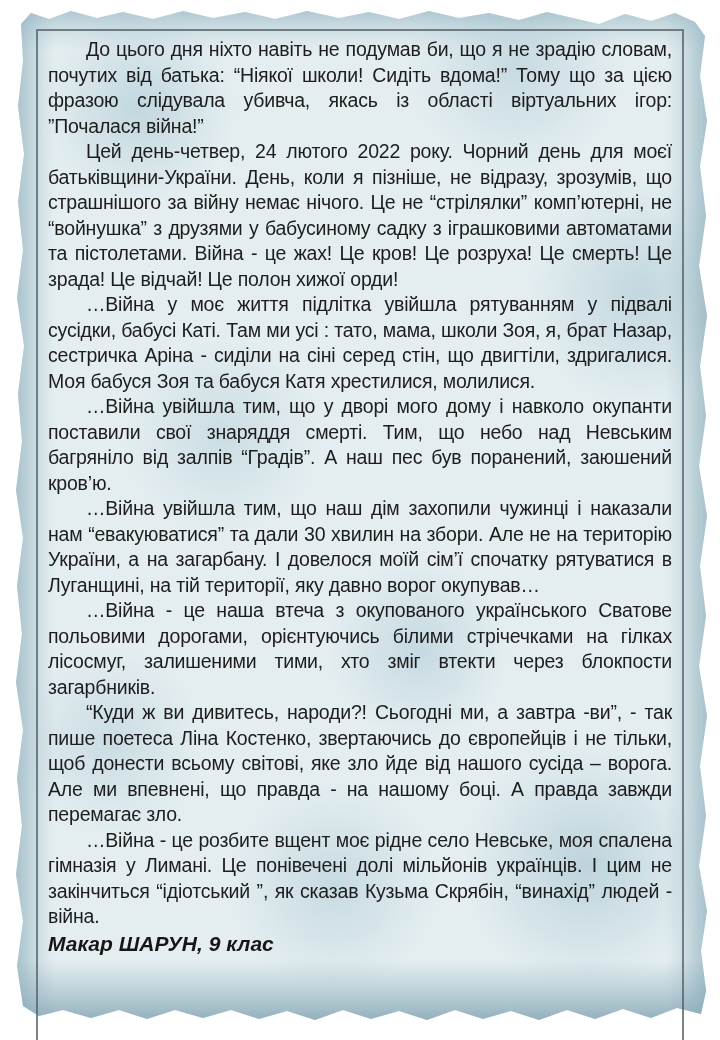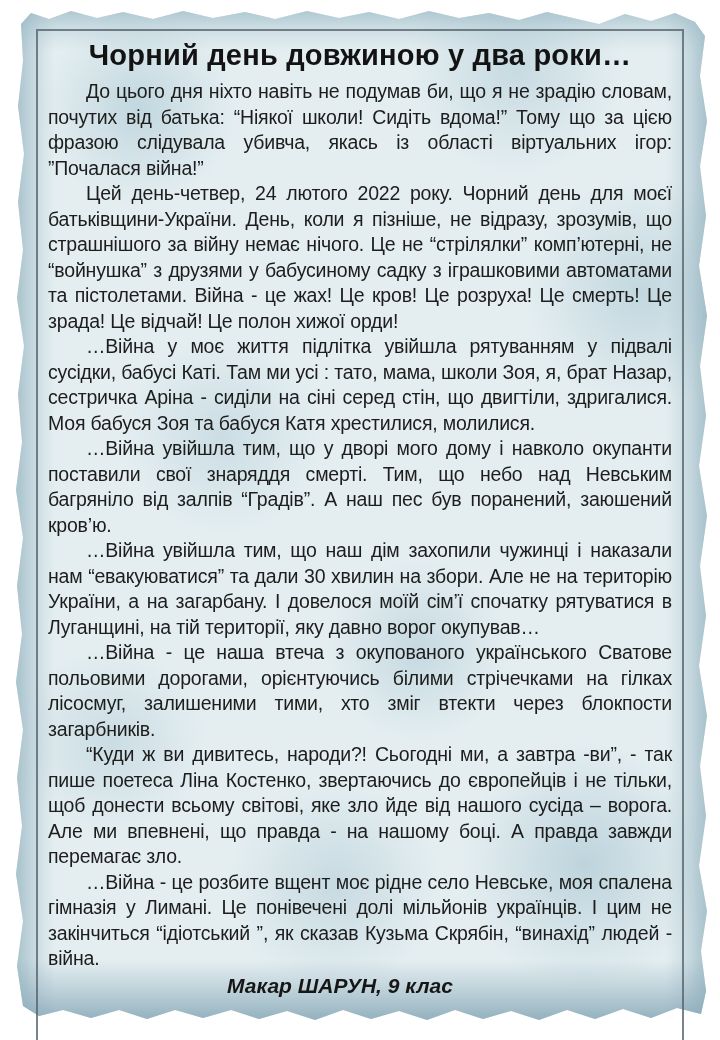--- a/index.html
+++ b/index.html
@@ -73,34 +73,33 @@
     font-size: 19.5px;
     line-height: 25.5px;
     text-align: justify;
     text-indent: 38px;
     color: #1d1d1d;
     letter-spacing: -0.2px;
   }
   .signature {
     margin-top: 2px;
     padding-right: 40px;
-    text-align: center;
+    text-align: left;
     font-size: 21px;
     font-weight: bold;
     font-style: italic;
     color: #161616;
   }
 </style>
 </head>
 <body>
 
 <div class="paper"></div>
 
 <div class="frame">
-  <h1 class="doc-title">Чорний день довжиною у два роки…</h1>
   <div class="body-text">
     <p>До цього дня ніхто навіть не подумав би, що я не зрадію словам, почутих від батька: “Ніякої школи! Сидіть вдома!” Тому що за цією фразою слідувала убивча, якась із області віртуальних ігор: ”Почалася війна!”</p>
     <p>Цей день-четвер, 24 лютого 2022 року. Чорний день для моєї батьківщини-України. День, коли я пізніше, не відразу, зрозумів, що страшнішого за війну немає нічого. Це не “стрілялки”  комп’ютерні, не “войнушка” з друзями у бабусиному садку з іграшковими автоматами та пістолетами. Війна - це жах! Це кров! Це розруха! Це смерть! Це зрада! Це відчай! Це полон хижої орди!</p>
     <p>…Війна у моє життя підлітка увійшла  рятуванням у підвалі сусідки, бабусі Каті. Там  ми усі : тато, мама, школи Зоя, я, брат Назар, сестричка Аріна -  сиділи на сіні серед стін, що двигтіли, здригалися. Моя бабуся Зоя та бабуся Катя хрестилися, молилися.</p>
     <p>…Війна увійшла тим, що у дворі мого дому і навколо окупанти поставили свої знаряддя смерті. Тим, що небо над Невським багряніло від залпів “Градів”. А наш пес був поранений, заюшений кров’ю.</p>
     <p>…Війна увійшла тим, що наш дім захопили чужинці і наказали нам “евакуюватися” та дали 30 хвилин на збори. Але не на територію України, а на загарбану. І довелося моїй сім’ї спочатку рятуватися в Луганщині, на тій території, яку давно ворог окупував…</p>
     <p>…Війна - це наша втеча з окупованого українського Сватове польовими дорогами, орієнтуючись білими стрічечками на гілках лісосмуг, залишеними тими, хто зміг втекти через  блокпости загарбників.</p>
     <p>“Куди ж ви дивитесь, народи?! Сьогодні ми, а завтра -ви”, -  так пише  поетеса Ліна Костенко, звертаючись до європейців і не тільки, щоб донести всьому світові, яке зло йде від нашого  сусіда – ворога. Але ми впевнені, що правда  - на нашому боці. А правда завжди перемагає зло.</p>
     <p>…Війна - це розбите вщент моє рідне село Невське, моя спалена гімназія у Лимані. Це понівечені долі мільйонів українців. І цим не закінчиться “ідіотський ”,  як сказав Кузьма  Скрябін, “винахід” людей - війна.</p>
   </div>

